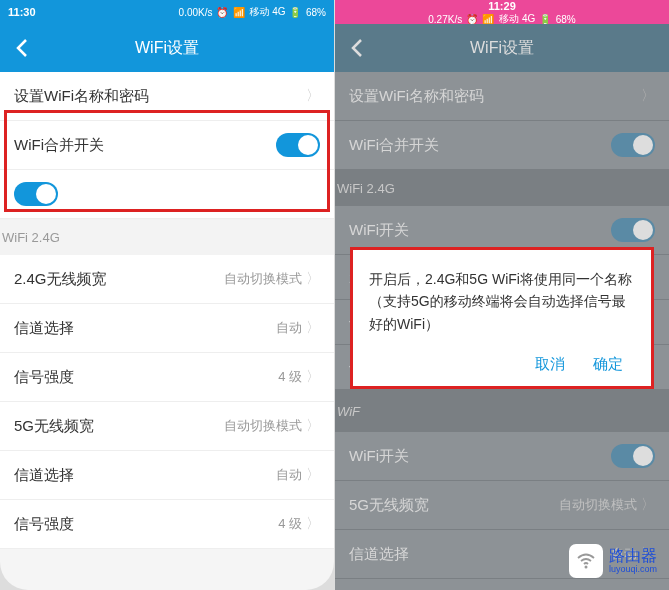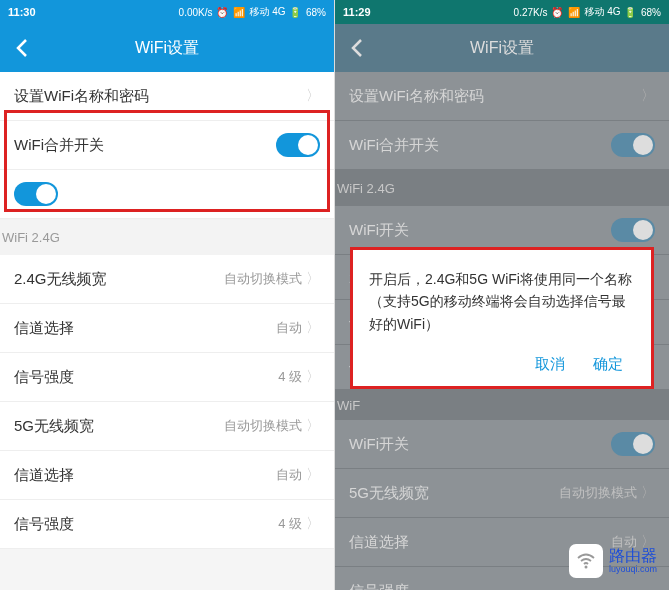--- a/index.html
+++ b/index.html
@@ -1,22 +1,22 @@
 <!DOCTYPE html>
 <html><head>
   <meta charset="utf-8">
   <style>
     * { margin: 0; padding: 0; box-sizing: border-box; font-family: -apple-system, "Helvetica Neue", Arial, sans-serif; }
     body { background: #ddd; width: 669px; height: 590px; position: relative; display: flex; }
     
-    .phone { width: 334px; height: 590px; background: #f5f5f5; position: relative; }
+    .phone { width: 334px; height: 590px; background: #f5f5f5; position: relative; border-radius: 28px; }
     .phone.left { margin-right: 1px; }
     
     .status-bar { height: 24px; background: #1296db; display: flex; align-items: center; justify-content: space-between; padding: 0 8px; color: #fff; font-size: 11px; }
-    .status-bar.dim { background: #0f766e; }
+    .status-bar.dim { background: #ec4899; flex-direction: column; }
     .status-left { font-weight: 600; }
     .status-right { display: flex; align-items: center; gap: 4px; font-size: 10px; }
     
     .header { height: 48px; background: #1296db; display: flex; align-items: center; position: relative; }
     .header.dim { background: #5a7a8a; }
     .back-btn { width: 44px; height: 48px; display: flex; align-items: center; justify-content: center; color: #fff; }
     .header-title { position: absolute; left: 0; right: 0; text-align: center; color: #fff; font-size: 16px; pointer-events: none; }
     .row { height: 49px; display: flex; align-items: center; justify-content: space-between; padding: 4px 14px; border-bottom: 1px solid #eee; background: #fff; }
     .row.dim { background: #8d9296; color: #d6d6d6; border-bottom-color: #7a7f83; }
     .row-label { font-size: 15px; color: #333; }
@@ -174,21 +174,21 @@
     <span class="chevron">〉</span>
   </div>
   <div class="row dim" style="height:45px;">
     <span class="row-label">信</span>
     <span class="chevron">〉</span>
   </div>
   <div class="row dim" style="height:45px;">
     <span class="row-label">信</span>
     <span class="chevron">〉</span>
   </div>
-  <div class="section-header dim" style="height:30px;">WiF</div>
+  <div class="section-header dim" style="height:42px;font-style:italic;">WiF</div>
   <div class="row dim">
     <span class="row-label">WiFi开关</span>
     <div class="toggle dim"></div>
   </div>
   <div class="row dim">
     <span class="row-label">5G无线频宽</span>
     <span class="row-value">
         <span>自动切换模式</span>
         <span class="chevron">〉</span>
       </span>

